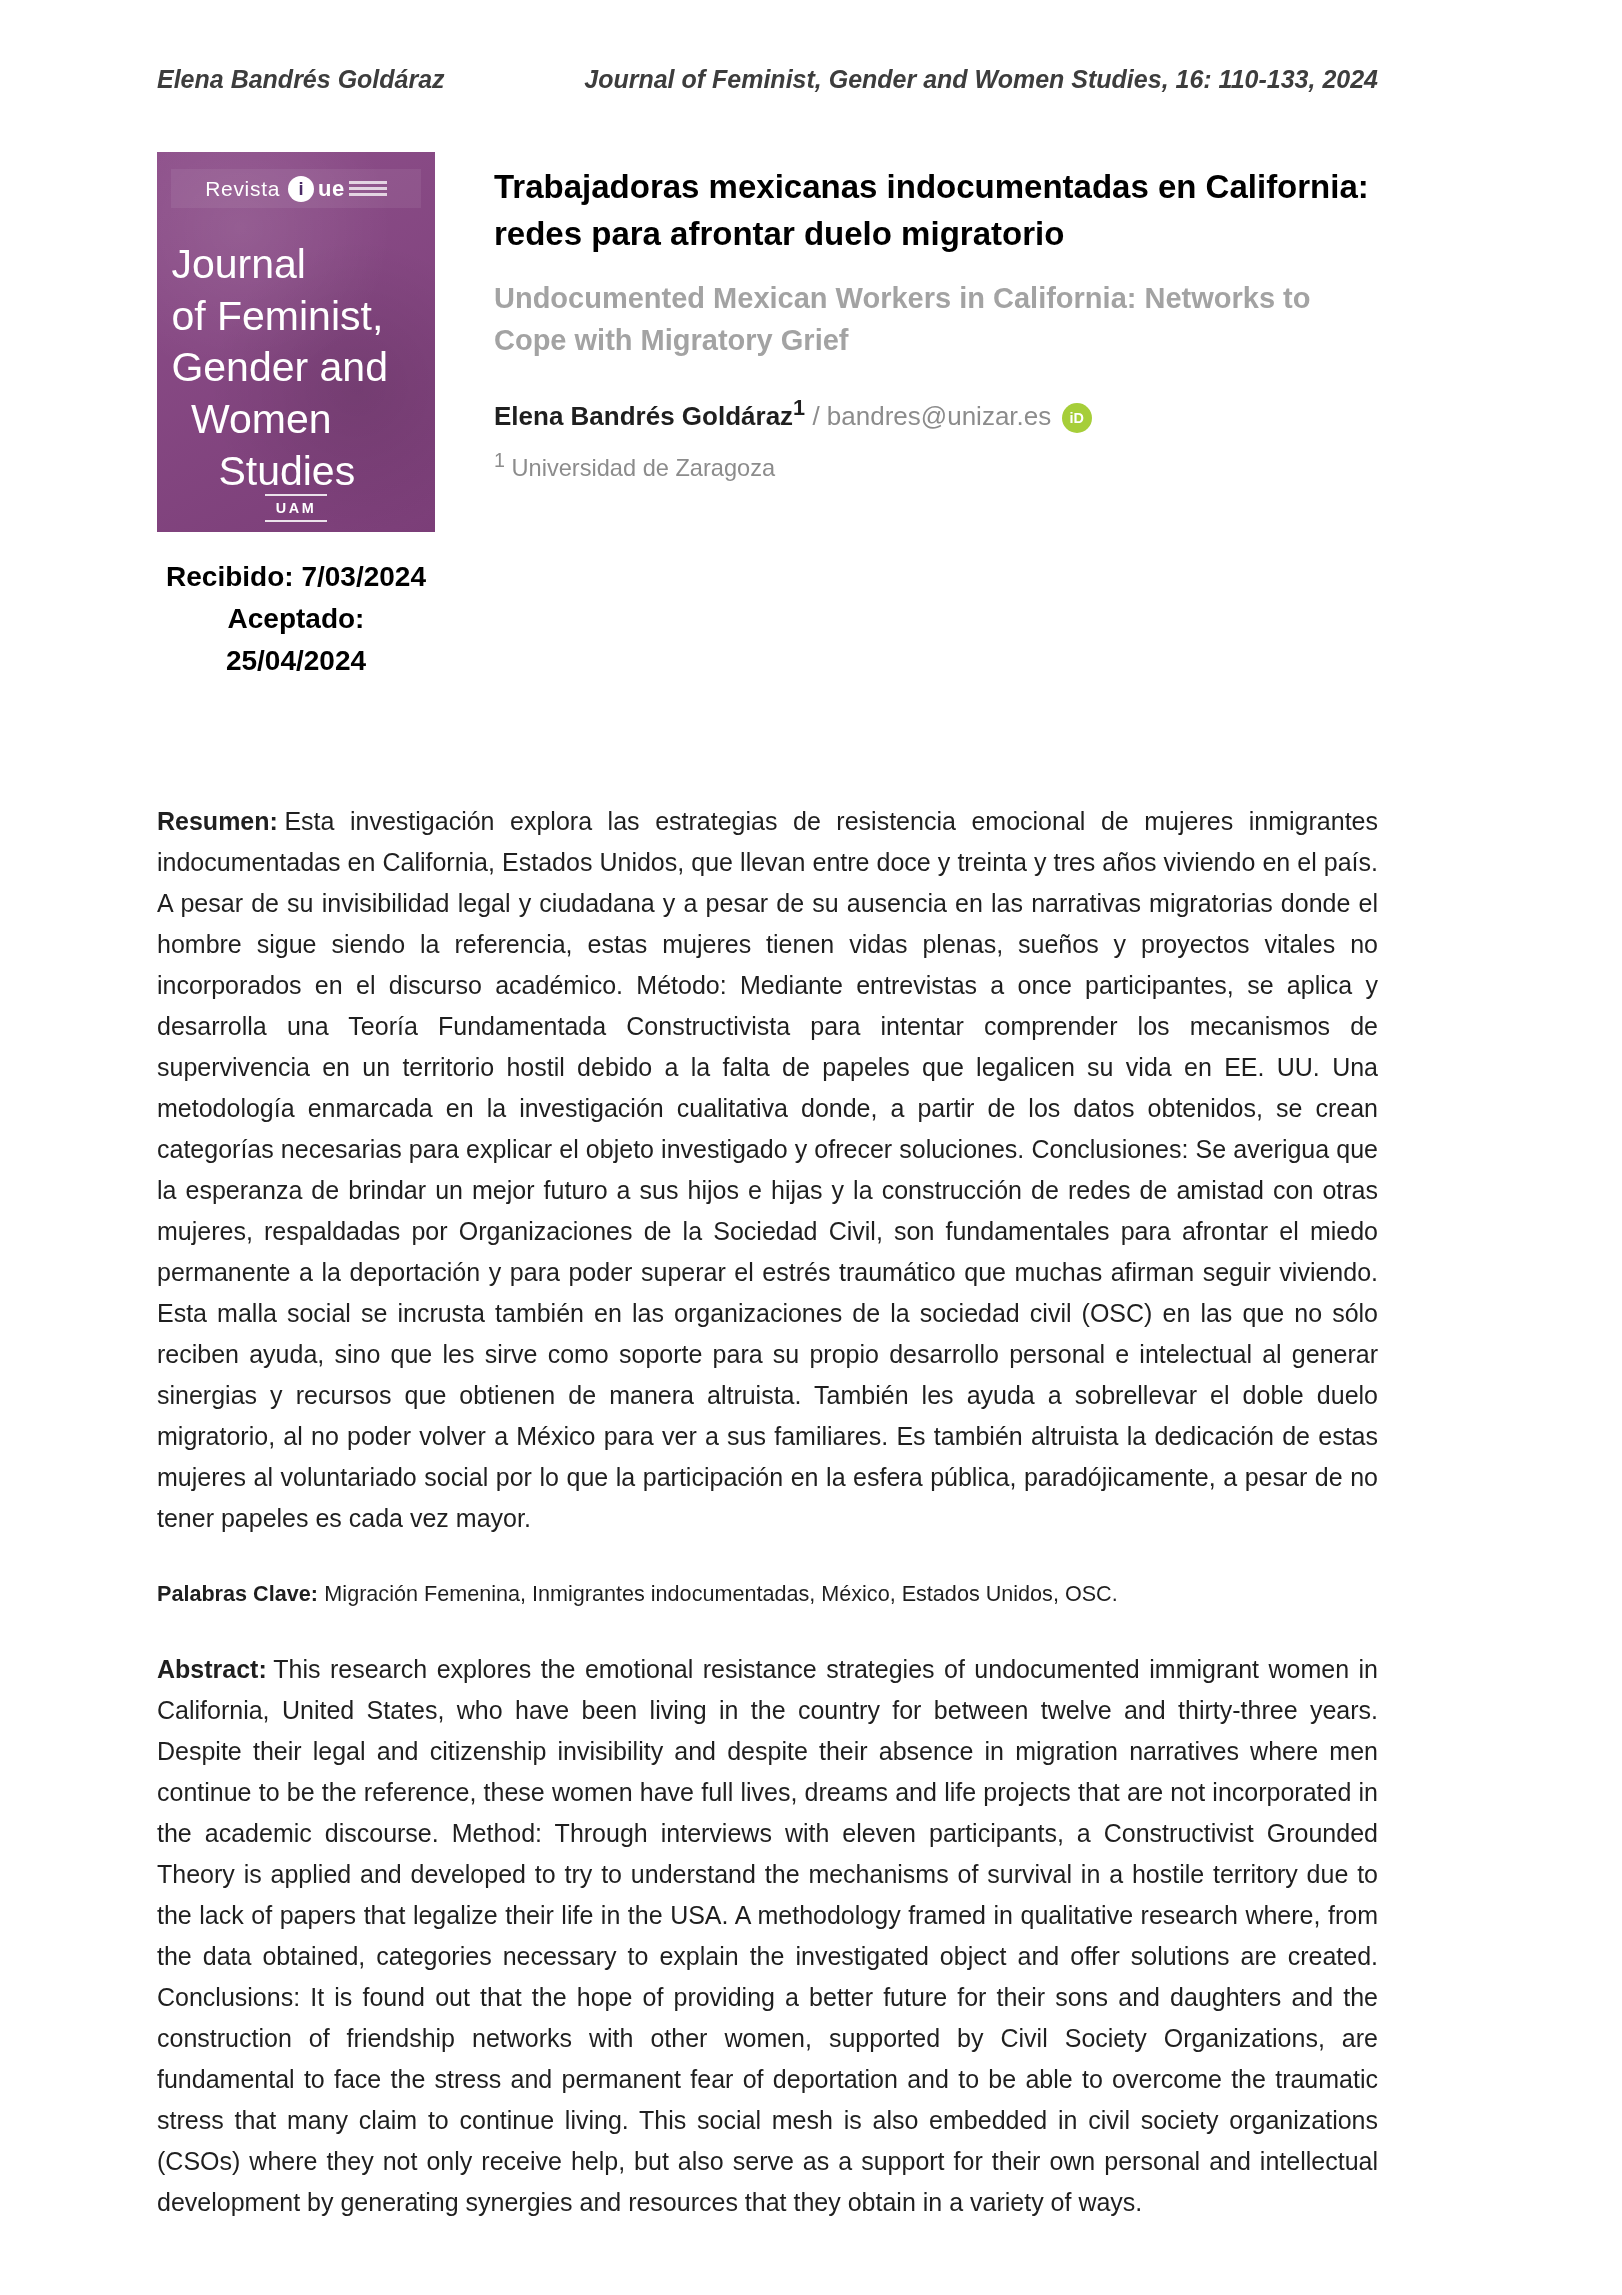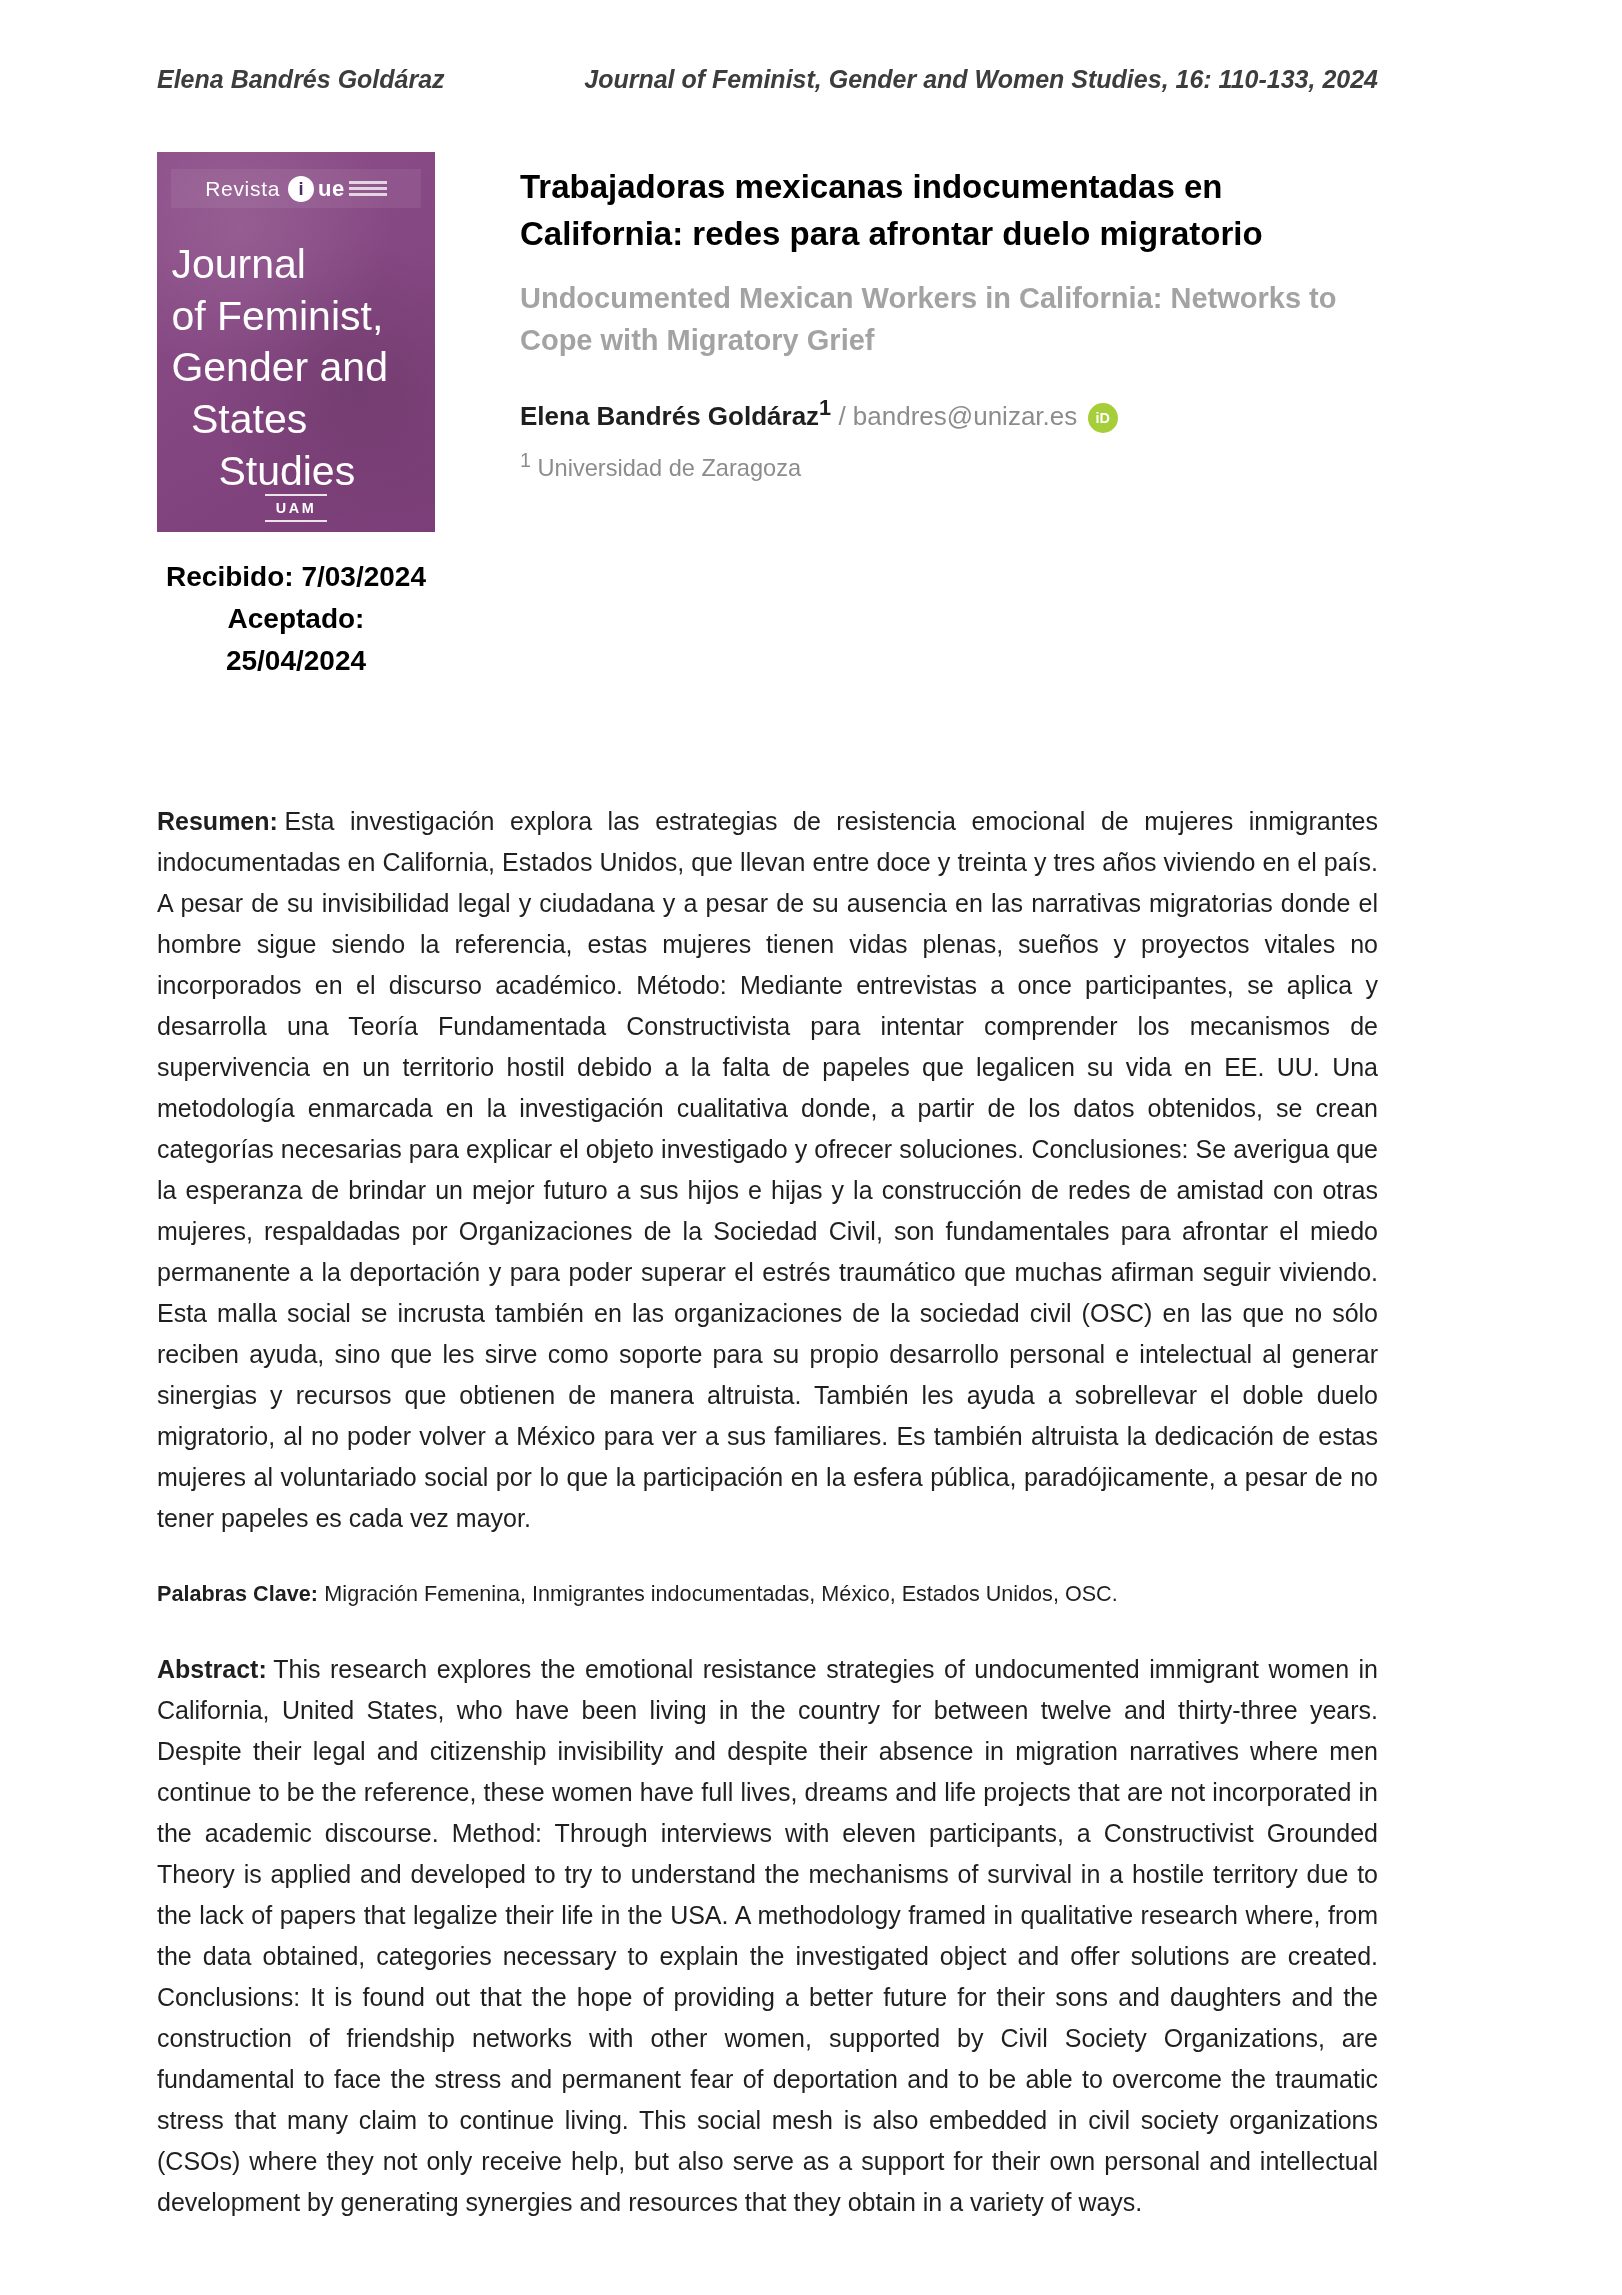--- a/index.html
+++ b/index.html
@@ -5,21 +5,21 @@
   * { margin:0; padding:0; box-sizing:border-box; }
   html, body { width:1623px; height:2295px; background:#ffffff;
     font-family:"Liberation Sans", sans-serif; color:#1f1f1f; }
   .page { position:relative; width:1535px; height:2295px; padding:65px 157px 0 157px; overflow:hidden; background:#ffffff; }
 
   
   .running-header { display:flex; justify-content:space-between; align-items:baseline;
     font-style:italic; font-weight:bold; font-size:25px; color:#3d3d3d; }
 
   
-  .hero { display:flex; gap:85px; margin-top:58px; }
+  .hero { display:flex; gap:59px; margin-top:58px; }
   .cover-col { flex:0 0 278px; width:278px; }
   .cover { position:relative; width:278px; height:380px; color:#ffffff; padding:17px 14.4px;
     background:
       radial-gradient(circle at 30% 20%, rgba(255,255,255,0.10), transparent 42%),
       radial-gradient(circle at 72% 62%, rgba(0,0,0,0.10), transparent 48%),
       linear-gradient(150deg, #8d4f8a 0%, #7b3e78 100%); }
   .cover-masthead { display:flex; align-items:center; justify-content:center; gap:7.9px;
     background:rgba(255,255,255,0.07); padding:6.5px 3.9px; }
   .masthead-label { font-size:21px; letter-spacing:0.7px; }
   .iuem-logo { display:flex; align-items:center; gap:3.9px; }
@@ -84,21 +84,21 @@
                 <i></i>
                 <i></i>
                 <i></i>
               </span>
           </span>
         </div>
         <div class="cover-title">
           <div class="l1">Journal</div>
           <div class="l2">of Feminist,</div>
           <div class="l3">Gender and</div>
-          <div class="l4">States</div>
+          <div class="l4">Women</div>
           <div class="l5">Studies</div>
         </div>
         <div class="uam-block">
           <span class="uam-mark">UAM</span>
         </div>
       </div>
       <div class="dates">
         <div>Recibido: 7/03/2024</div>
         <div>Aceptado: 25/04/2024</div>
       </div>

